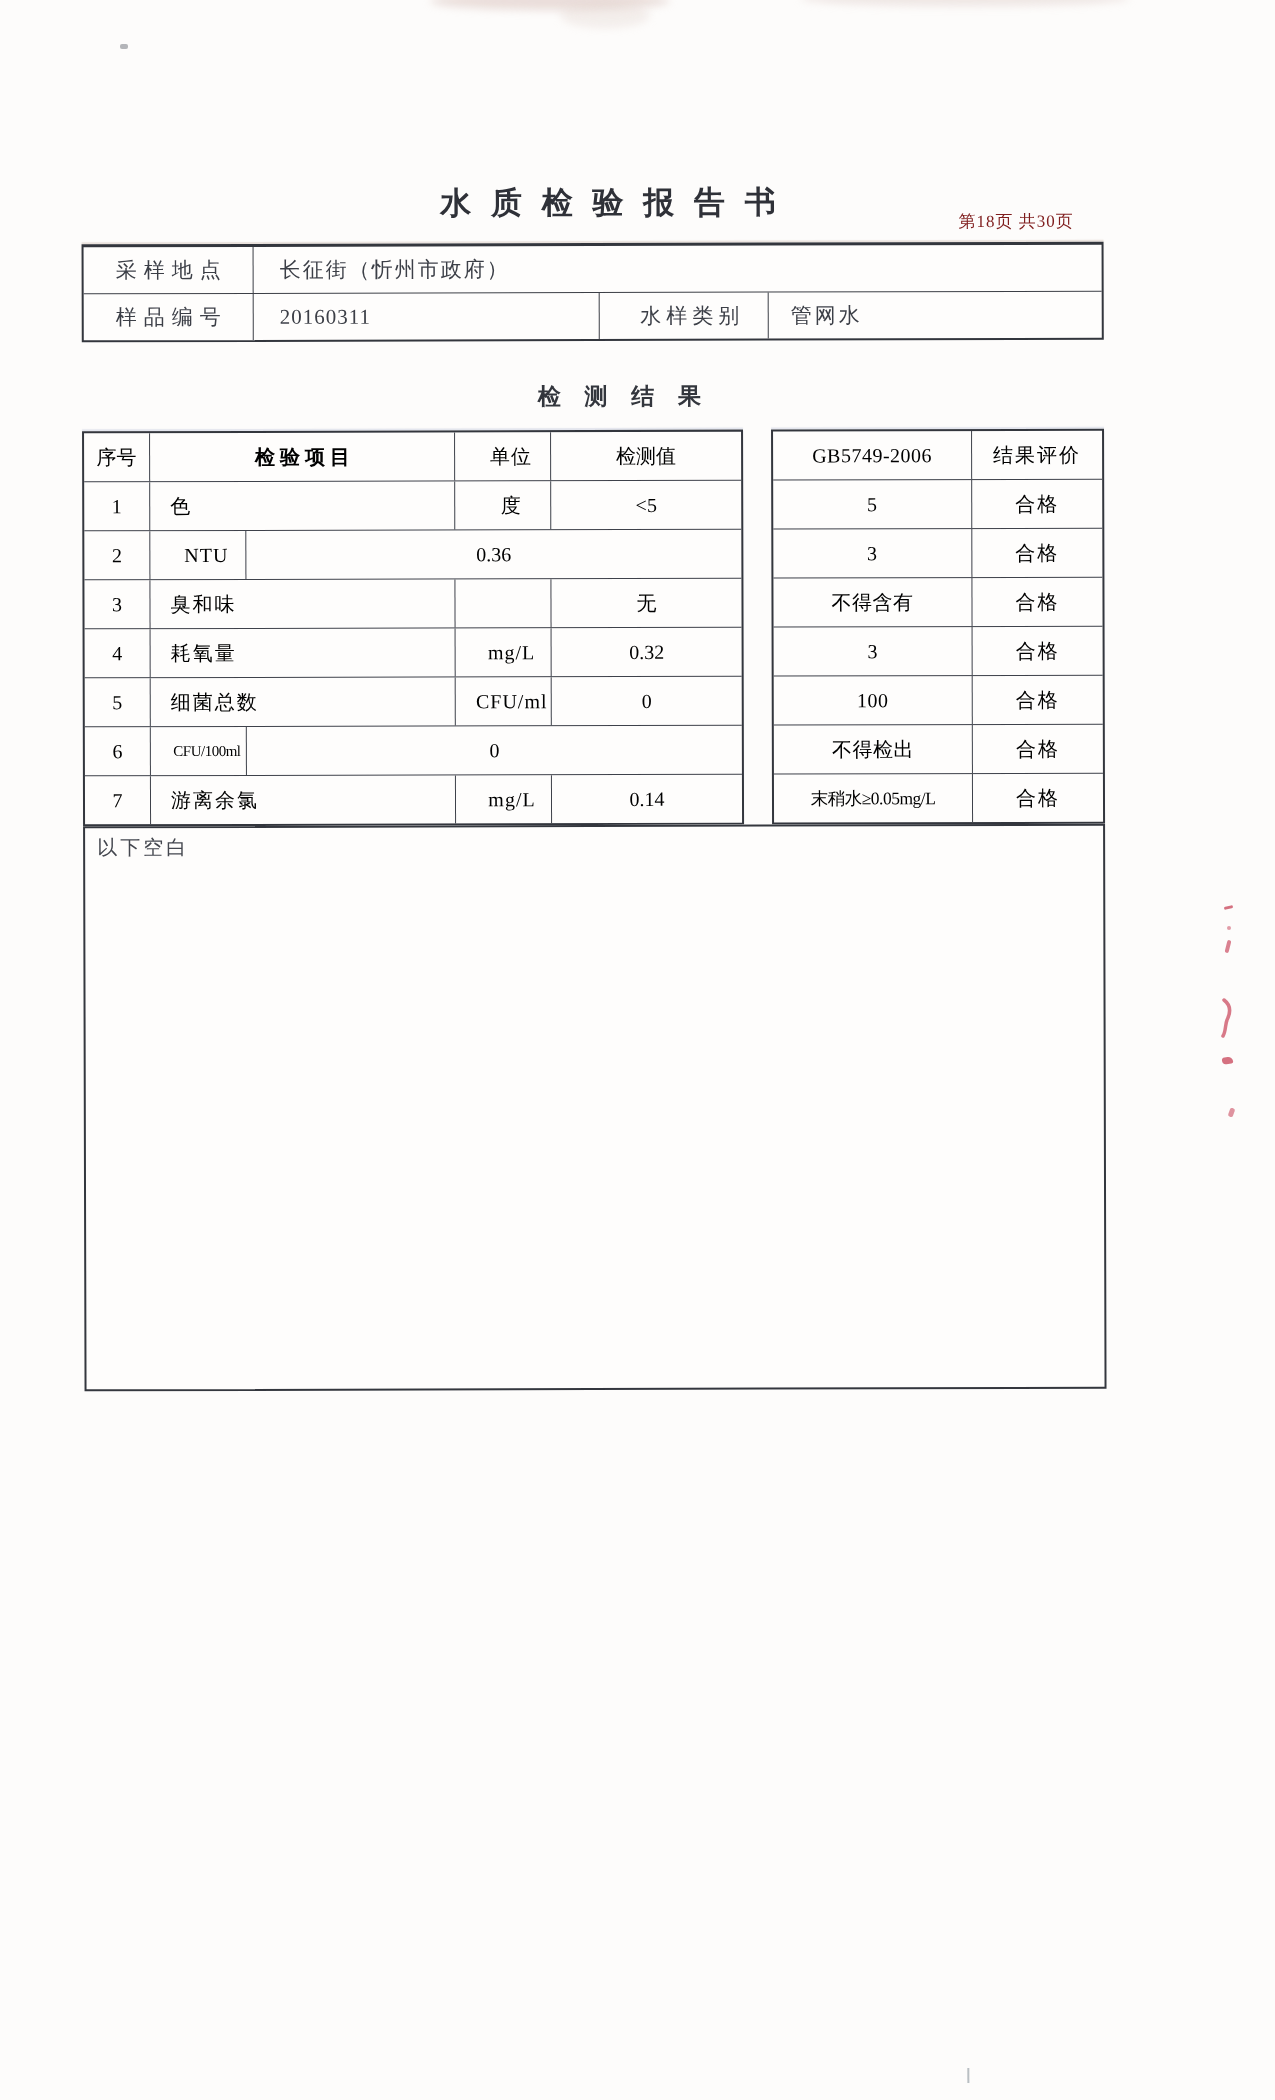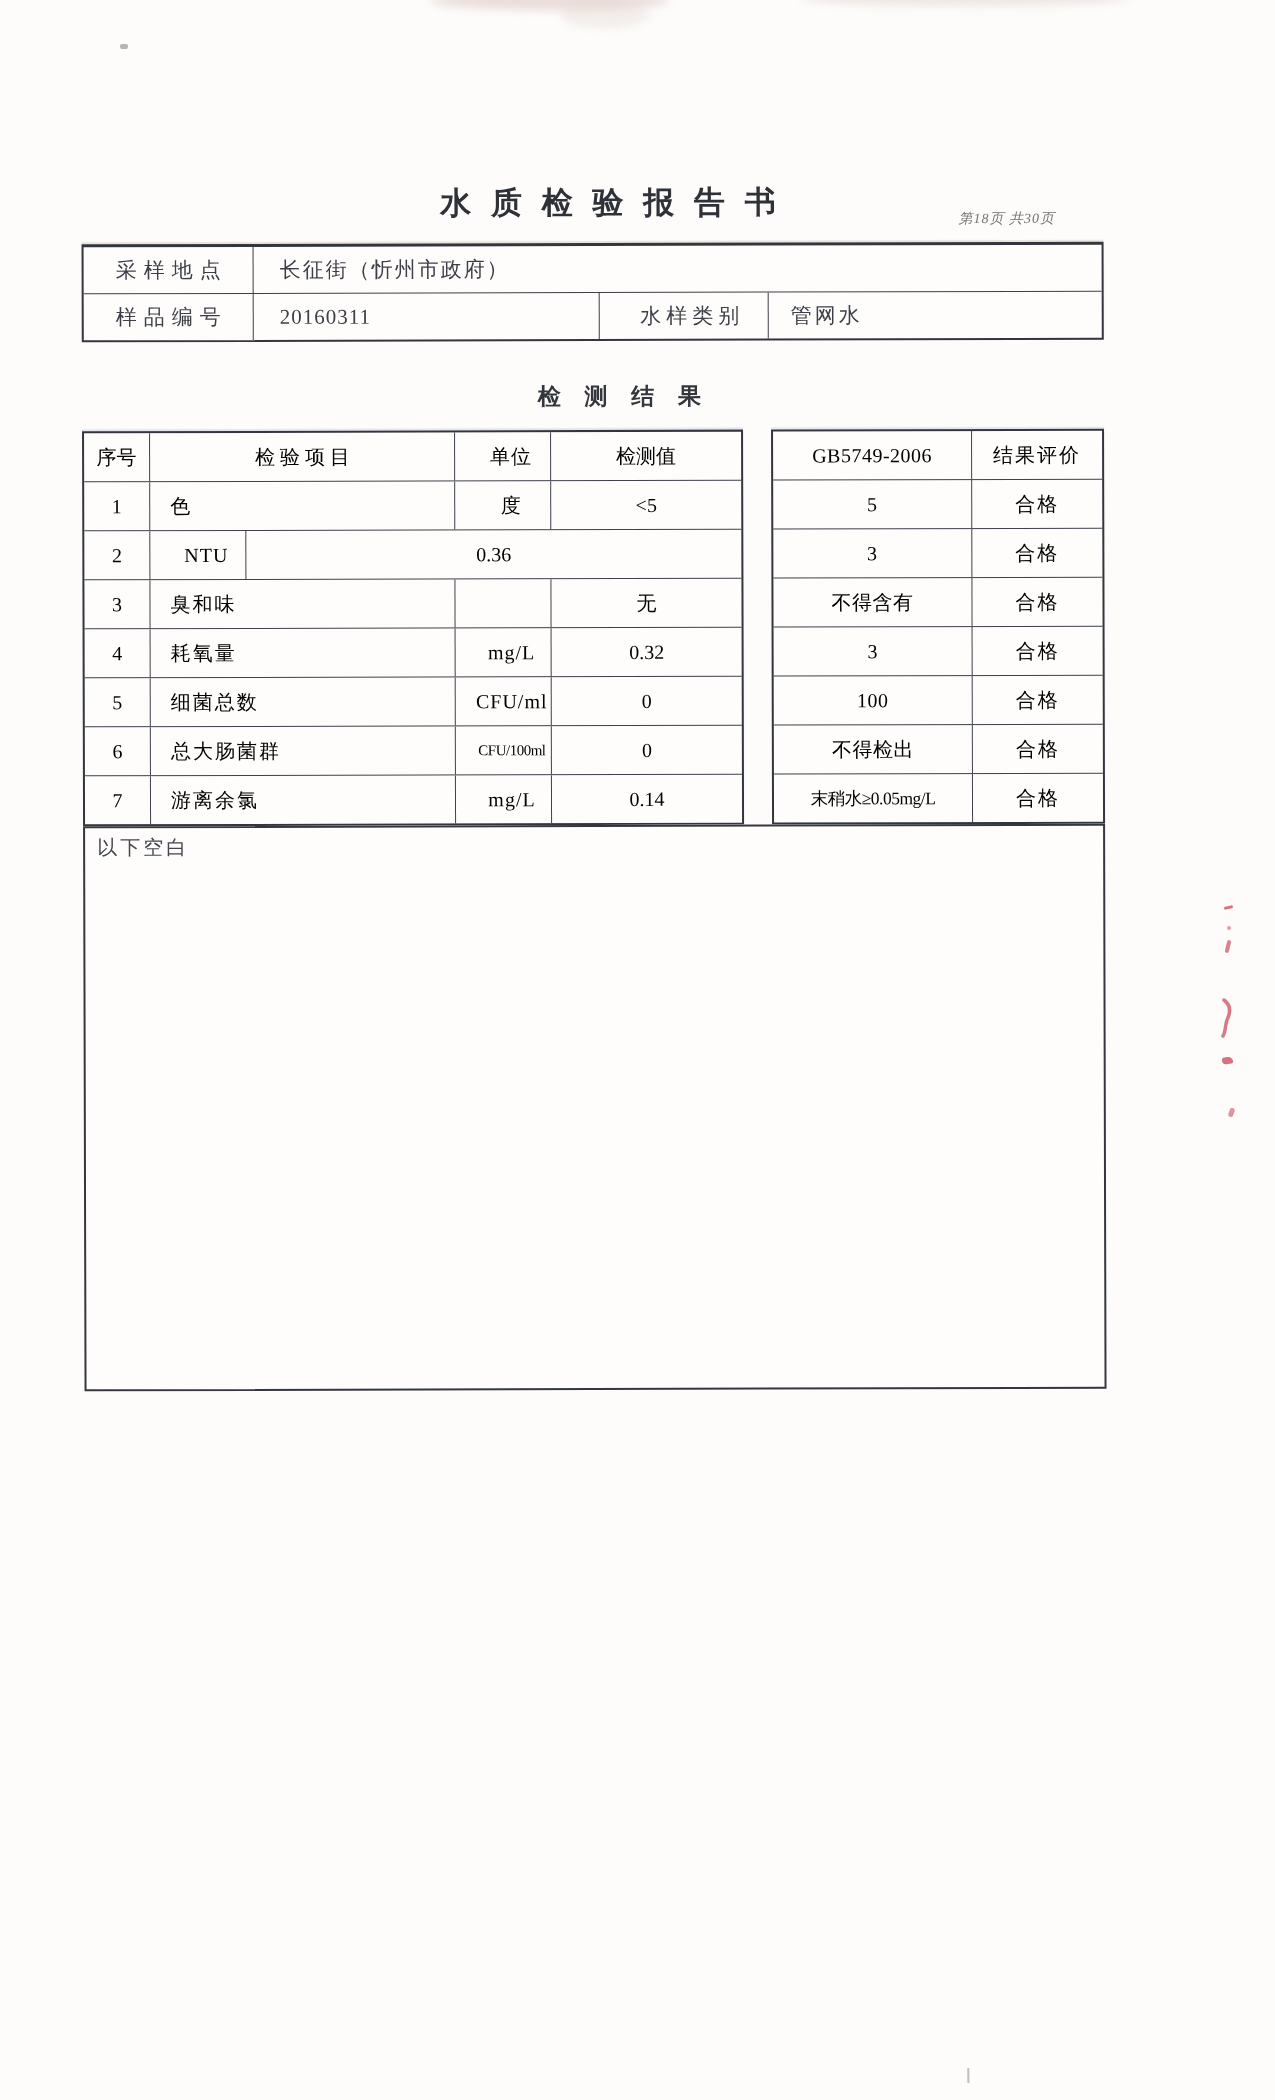--- a/index.html
+++ b/index.html
@@ -19,21 +19,21 @@
   }
   
   .report-title{
     position:absolute;left:0;top:182px;width:1225px;
     text-align:center;
     font-size:31px;font-weight:bold;color:#2f3138;
     letter-spacing:6px;
   }
   .page-info{
     position:absolute;left:960px;top:211px;width:190px;
-    font-size:14px;color:#737373;letter-spacing:1px;font-style:italic;
+    font-size:17px;color:#7f1d1d;letter-spacing:1px;
   }
   .section-title{
     position:absolute;left:0;top:381px;width:1250px;
     text-align:center;
     font-size:23px;font-weight:bold;color:#33363d;
     letter-spacing:9px;
   }
   
   .info-table{
     position:absolute;left:83px;top:243px;width:1022px;
@@ -63,21 +63,21 @@
   .left-tbl{width:661px;}
   .right-tbl{width:333px;}
   .trow{display:flex;height:49px;align-items:stretch;box-sizing:border-box;}
   .trow.hdr{height:48px;}
   .trow + .trow{border-top:1.5px solid #3e414a;}
   .tcell{display:flex;align-items:center;justify-content:center;box-sizing:border-box;
          font-size:20px;color:#000000;text-align:center;}
   .tcell + .tcell{border-left:1.5px solid #3e414a;}
   .lt-c1{width:65px;}
   .lt-c2{width:305px;justify-content:flex-start;padding-left:20px;letter-spacing:2px;}
-  .trow.hdr .lt-c2{justify-content:center;padding-left:6px;letter-spacing:5px;}
+  .trow.hdr .lt-c2{justify-content:center;padding-left:6px;letter-spacing:5px;font-weight:bold;}
   .lt-c3{width:96px;letter-spacing:1px;padding-left:17px;}
   .lt-c4{flex:1;}
   .rt-c1{width:198px;letter-spacing:0.5px;}
   .rt-c2{flex:1;letter-spacing:2px;}
   .unit-condensed{font-size:15px;letter-spacing:-0.5px;}
   .std-long{font-size:17.5px;letter-spacing:-0.5px;}
   
   .blank-box{
     position:absolute;left:83px;top:825px;width:1022px;height:565px;
     border:2px solid #34373e;box-sizing:border-box;background:#fefdfc;
@@ -164,21 +164,20 @@
           <div class="tcell lt-c4">0.32</div>
         </div>
         <div class="trow">
           <div class="tcell lt-c1">5</div>
           <div class="tcell lt-c2">细菌总数</div>
           <div class="tcell lt-c3">CFU/ml</div>
           <div class="tcell lt-c4">0</div>
         </div>
         <div class="trow">
           <div class="tcell lt-c1">6</div>
-          <div class="tcell lt-c2">总大肠菌群</div>
           <div class="tcell lt-c3 unit-condensed">CFU/100ml</div>
           <div class="tcell lt-c4">0</div>
         </div>
         <div class="trow">
           <div class="tcell lt-c1">7</div>
           <div class="tcell lt-c2">游离余氯</div>
           <div class="tcell lt-c3">mg/L</div>
           <div class="tcell lt-c4">0.14</div>
         </div>
       </div>

